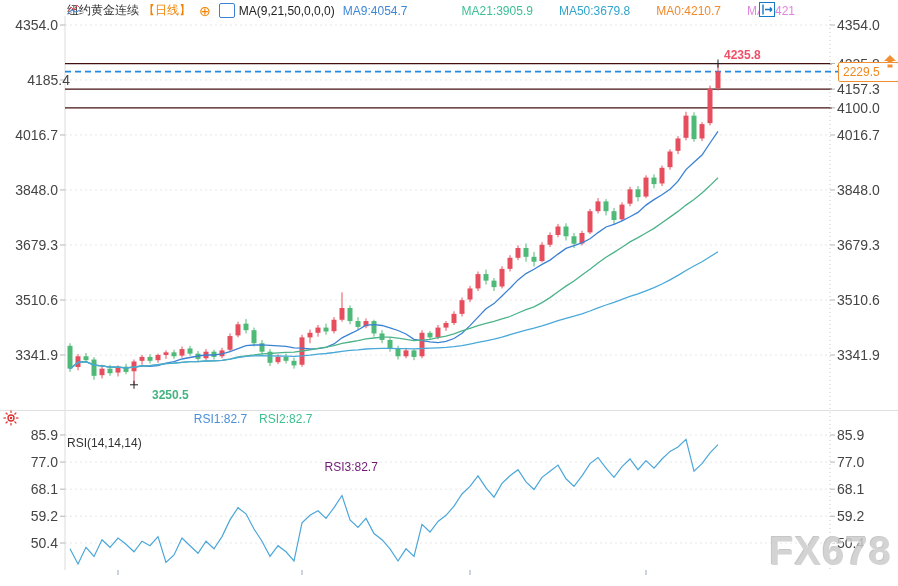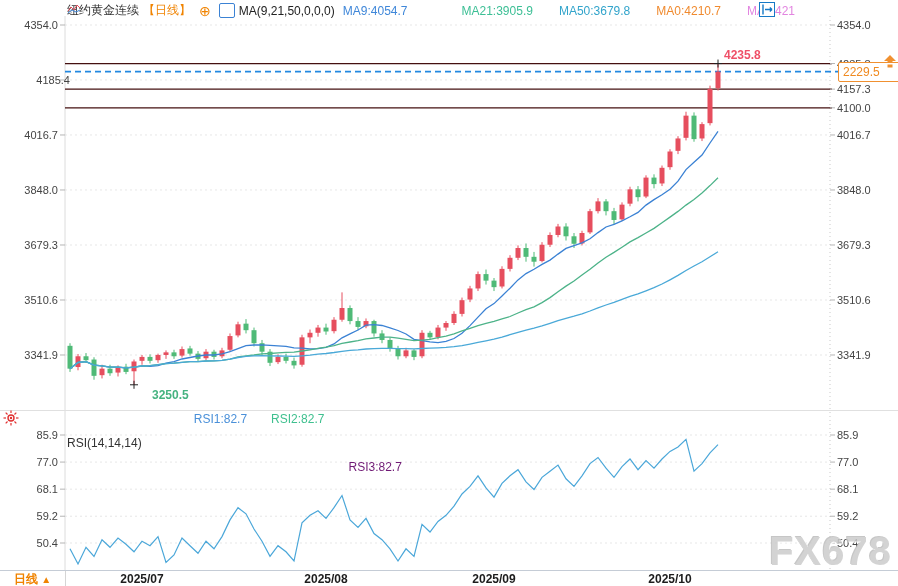--- a/index.html
+++ b/index.html
@@ -1,19 +1,19 @@
 <!DOCTYPE html>
 <html><head>
 <meta charset="utf-8">
 <style>
   html,body{margin:0;padding:0;background:#fff;}
   #app{position:relative;width:898px;height:586px;background:#fff;overflow:hidden;
        font-family:"Liberation Sans",sans-serif;}
   svg{position:absolute;left:0;top:0;}
-  .axis-label{position:absolute;font-size:11px;color:#444;line-height:14px;white-space:nowrap;}
+  .axis-label{position:absolute;font-size:14px;color:#444;line-height:14px;white-space:nowrap;}
   .axis-label.right{left:837px;}
   .axis-label.left{width:58px;text-align:right;}
   .legend{position:absolute;left:67px;top:2px;display:flex;align-items:center;gap:8px;
           font-size:12px;color:#333;white-space:nowrap;z-index:3;}
   .legend .tag{color:#f08300;}
   .legend .circled-plus{color:#f08300;font-size:14px;line-height:12px;}
   .ma-item{font-size:12px;}
   .rsi-legend{position:absolute;left:67px;top:412px;display:flex;align-items:center;gap:12px;
               font-size:12px;color:#333;white-space:nowrap;z-index:3;}
   .toolbar{position:absolute;right:69px;top:2px;display:flex;gap:2px;z-index:3;}
@@ -384,29 +384,22 @@
           <line x1="13" y1="8" x2="15.5" y2="8"></line>
           <line x1="2.7" y1="2.7" x2="4.5" y2="4.5"></line>
           <line x1="11.5" y1="11.5" x2="13.3" y2="13.3"></line>
           <line x1="13.3" y1="2.7" x2="11.5" y2="4.5"></line>
           <line x1="2.7" y1="13.3" x2="4.5" y2="11.5"></line>
         </g>
       </svg>
   </span>
   <div class="rsi-legend">
     <span>RSI(14,14,14)</span>
-    <span id="rsi-legend-items" style="display:flex;gap:24px;padding-left:40px;">
+    <span id="rsi-legend-items" style="display:flex;gap:12px;padding-left:40px;">
         <span style="color: rgb(74, 144, 217);">RSI1:82.7</span>
         <span style="color: rgb(63, 192, 143);">RSI2:82.7</span>
         <span style="color: #701a75; margin-top: 48px;">RSI3:82.7</span>
       </span>
   </div>
 
-  <div class="bottom-bar">
-    <span class="tf-tab">
-      <span>日线</span>
-      <span class="caret">▲</span>
-    </span>
-    <span id="month-labels"><span class="month-label" style="left: 142px;">2025/07</span><span class="month-label" style="left: 326px;">2025/08</span><span class="month-label" style="left: 494px;">2025/09</span><span class="month-label" style="left: 670px;">2025/10</span></span>
-  </div>
 
   <div class="watermark">FX678</div>
 </div>
 
 </body></html>

